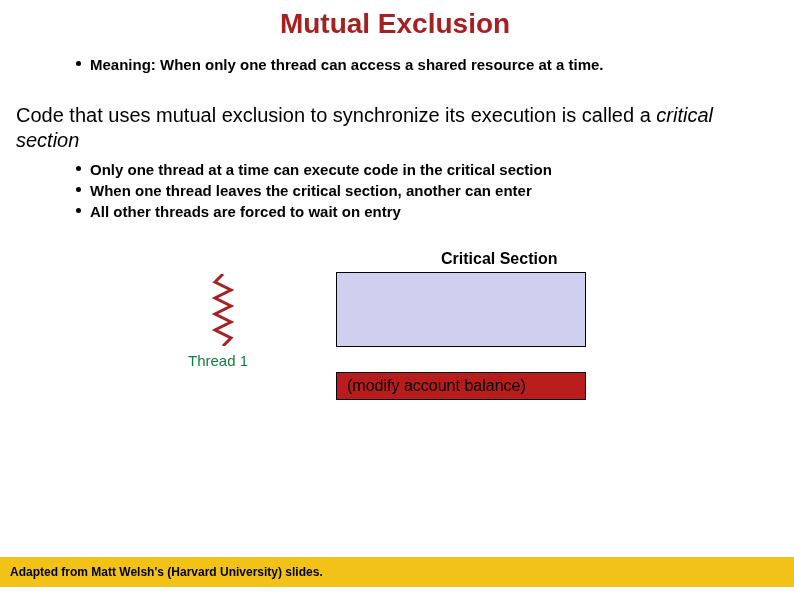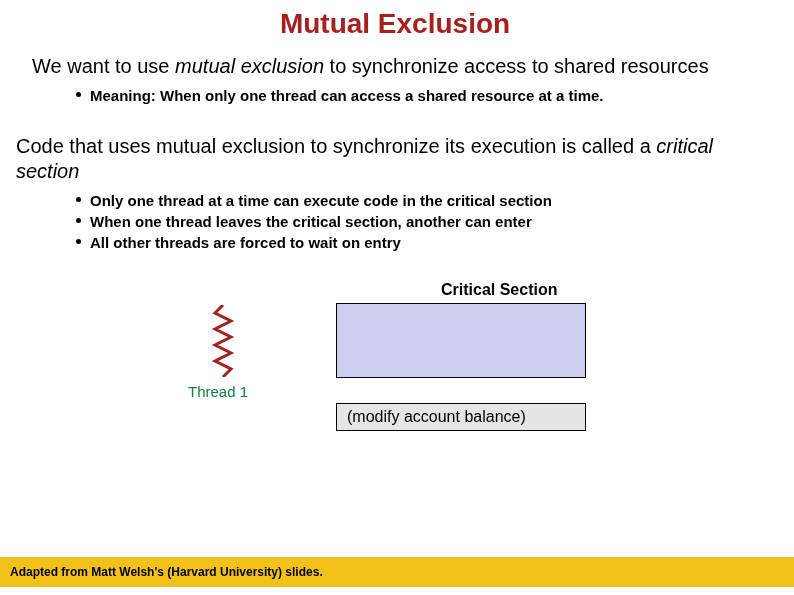--- a/index.html
+++ b/index.html
@@ -93,43 +93,40 @@
     color: #15803d;
   }
   .modify-box {
     position: absolute;
     top: 122px;
     left: 160px;
     width: 250px;
     padding: 4px 10px;
     border: 1px solid #000;
     font-size: 16px;
-    background: #e5e5e5;
+    background: #b91c1c;
   }
   .footer {
     position: absolute;
     bottom: 8px;
     left: 0;
     width: 794px;
     background: #f3c218;
     padding: 8px 10px;
     font-size: 12px;
     font-weight: bold;
     color: #000;
   }
 </style>
 </head>
 <body>
 
 <div class="slide">
   <h1 class="title">Mutual Exclusion</h1>
 
-  <p class="para indent-para">
-    <span>We want to use </span><span class="italic">mutual exclusion</span><span> to synchronize access to shared resources</span>
-  </p>
   <ul class="bullets">
     <li>Meaning: When only one thread can access a shared resource at a time.</li>
   </ul>
 
   <p class="para">
     <span>Code that uses mutual exclusion to synchronize its execution is called a </span><span class="italic">critical section</span>
   </p>
   <ul class="bullets">
     <li>Only one thread at a time can execute code in the critical section</li>
     <li>When one thread leaves the critical section, another can enter</li>

